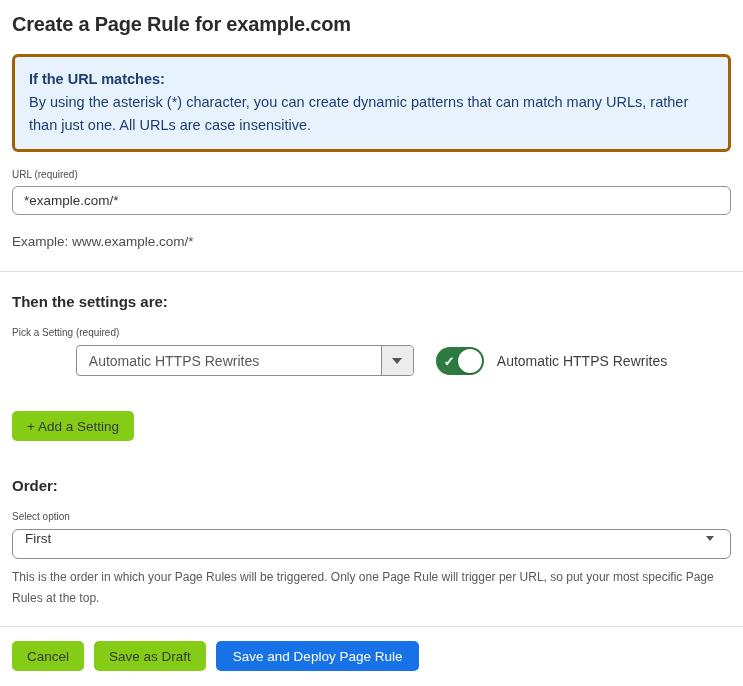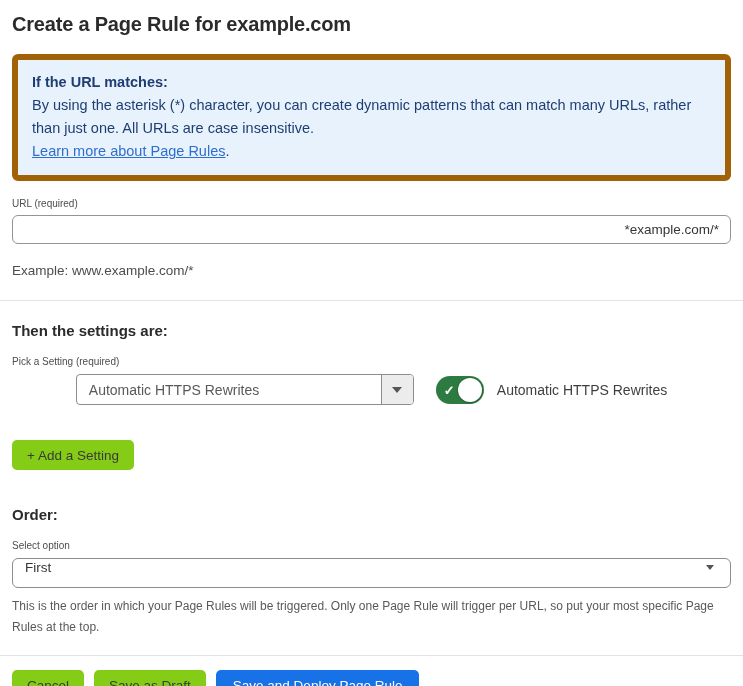--- a/index.html
+++ b/index.html
@@ -16,21 +16,21 @@
     font-size: 20px;
     font-weight: 700;
     color: #2b2b2b;
     letter-spacing: -0.2px;
     margin-bottom: 18px;
   }
 
   
   .info-box {
     background: #e8f2fc;
-    border: 6px solid #a16207;
+    border: 3px solid #a16207;
     border-radius: 6px;
     padding: 11px 14px 12px 14px;
     color: #1e3e73;
     font-size: 14.5px;
     line-height: 23px;
   }
   .info-heading { font-weight: 700; }
   .info-link { color: #2e6fce; text-decoration: underline; cursor: pointer; }
   .info-period { color: #1e3e73; }
 
@@ -53,21 +53,20 @@
     height: 29px;
     margin-top: 6px;
     border: 1px solid #949494;
     border-radius: 6px;
     padding: 0 11px;
     font-family: "Liberation Sans", sans-serif;
     font-size: 13.5px;
     color: #353535;
     background: #ffffff;
     outline: none;
-    text-align: right;
   }
 
   hr.divider {
     border: none;
     border-top: 1px solid #e2e2e2;
     margin: 22px -12px 0 -12px;
   }
 
   .section-heading {
     font-size: 15px;
@@ -221,21 +220,20 @@
 </head>
 <body>
 
 <div class="page">
 
   <h1 class="page-title">Create a Page Rule for example.com</h1>
 
   <div class="info-box">
     <div class="info-heading">If the URL matches:</div>
     <div class="info-body">By using the asterisk (*) character, you can create dynamic patterns that can match many URLs, rather than just one. All URLs are case insensitive.</div>
-    <div class="info-link-row"><a class="info-link" href="#">Learn more about Page Rules</a><span class="info-period">.</span></div>
   </div>
 
   <label class="field-label">URL (required)</label>
   <input type="text" class="url-input" value="*example.com/*" style="">
   <div class="field-helper">Example: www.example.com/*</div>
 
   <hr class="divider">
 
   <h2 class="section-heading">Then the settings are:</h2>
 

